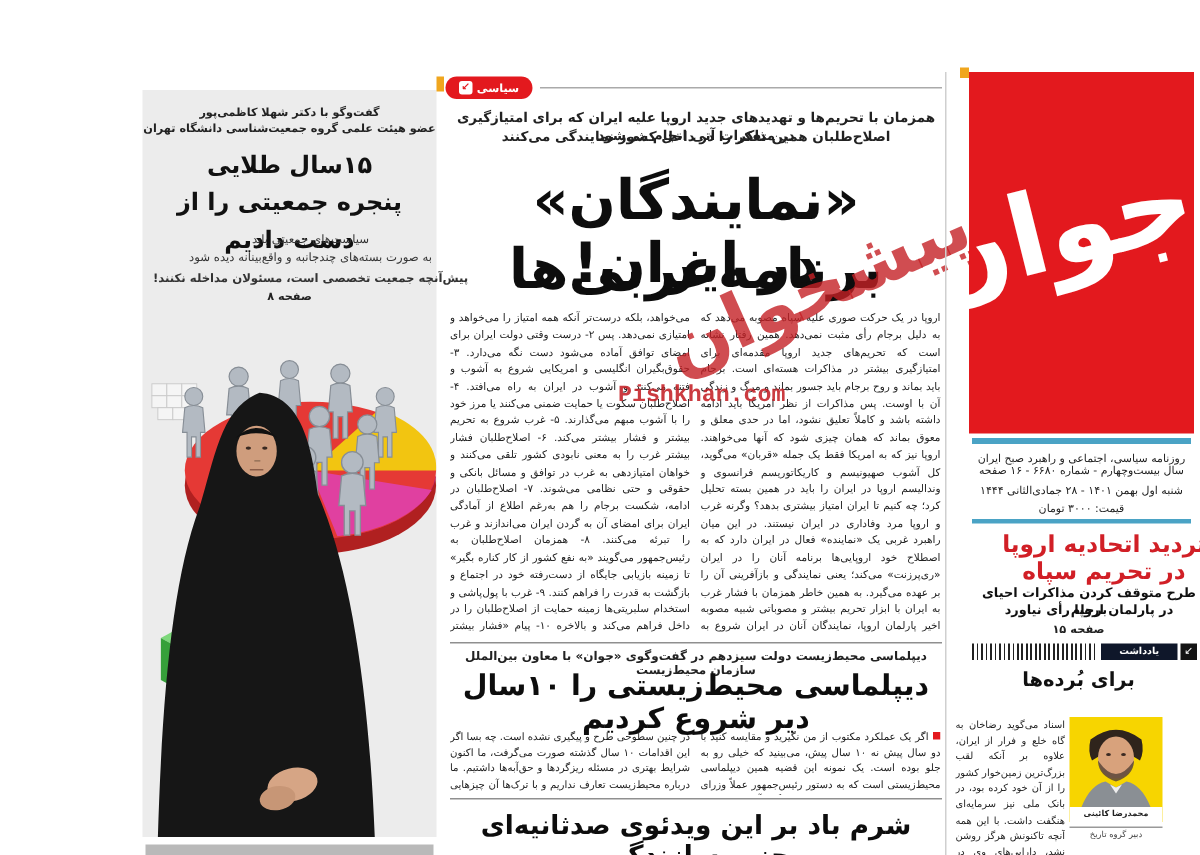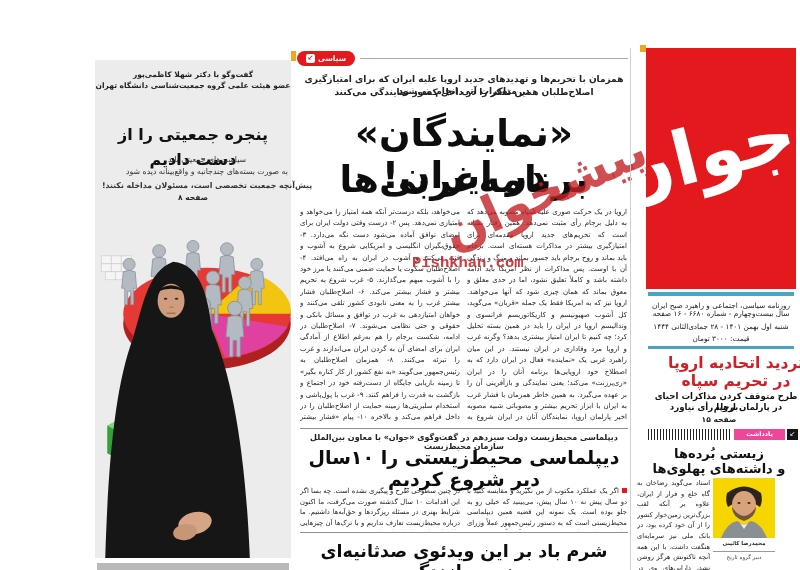--- a/index.html
+++ b/index.html
@@ -67,21 +67,21 @@
   #teal2{left:648px;top:346px;width:146px;height:3px;}
   .mh-info{left:644px;width:154px;font-size:7.3px;color:#222;line-height:11px;font-weight:500;}
   #mh-info0{top:300px;} #mh-info1{top:321px;} #mh-info2{top:308px;} #mh-info3{top:333px;}
   .eu-h{left:657px;width:158px;font-size:15.5px;font-weight:900;color:#d11f26;line-height:18px;}
   #eu-h1{top:354px;} #eu-h2{top:372px;}
   .eu-d{left:647px;width:158px;font-size:8.6px;font-weight:700;color:#111;line-height:11px;}
   #eu-d1{top:391px;} #eu-d2{top:402px;}
   #eu-page{left:640px;top:415px;width:158px;font-size:7.6px;font-weight:800;color:#222;}
   #note-barcode{left:648px;top:429px;width:84px;height:11px;
       background:repeating-linear-gradient(90deg,#222 0 1px,transparent 1px 3px);}
-  #note-label{left:734px;top:429px;width:51px;height:11px;background:#ec4899;color:#fff;
+  #note-label{left:734px;top:429px;width:51px;height:11px;background:#0f172a;color:#fff;
       font-size:6.4px;line-height:11px;font-weight:700;}
   #note-icon{left:787px;top:429px;width:11px;height:11px;background:#141414;color:#fff;
       font-size:7px;line-height:11px;text-align:center;}
   .note-h{left:640px;width:158px;font-size:13px;font-weight:900;color:#111;line-height:15px;}
   #note-h1{top:446px;} #note-h2{top:461px;}
   #note-photo{left:713px;top:478px;width:62px;height:70px;background:#f7d500;overflow:hidden;}
   #note-photo svg{position:absolute;left:0;top:0;}
   #note-caption{position:absolute;left:0;bottom:0;width:62px;height:10px;background:#fff;
       font-size:5.4px;line-height:10px;text-align:center;color:#222;font-weight:700;}
   #note-role{left:713px;top:551px;width:62px;font-size:5.6px;color:#444;text-align:center;
@@ -90,20 +90,21 @@
       color:#222;overflow:hidden;}
 </style>
 </head>
 <body>
 
 <div class="page">
 
   <div class="abs" id="left-card">
     <div class="abs c lc-kicker" id="lc-kicker1">گفت‌وگو با دکتر شهلا کاظمی‌پور</div>
     <div class="abs c lc-kicker" id="lc-kicker2">عضو هیئت علمی گروه جمعیت‌شناسی دانشگاه تهران</div>
+    <div class="abs c lc-headline" id="lc-headline1">۱۵سال طلایی</div>
     <div class="abs c lc-headline" id="lc-headline2">پنجره جمعیتی را از دست دادیم</div>
     <div class="abs c lc-deck" id="lc-deck1">سیاست‌های جمعیتی باید</div>
     <div class="abs c lc-deck" id="lc-deck2">به صورت بسته‌های چندجانبه و واقع‌بینانه دیده شود</div>
     <div class="abs c lc-deck" id="lc-deck3">پیش‌آنچه جمعیت تخصصی است، مسئولان مداخله نکنند!</div>
     <div class="abs c" id="lc-pageref">صفحه ۸</div>
 
     <svg class="abs" id="montage" viewBox="0 0 196 353">
 
       <g fill="#f5f5f5" stroke="#c9c9c9" stroke-width="0.6">
         <rect x="6" y="50" width="10" height="8"></rect>
@@ -237,22 +238,21 @@
 
   <div class="abs c eu-h" id="eu-h1">تردید اتحادیه اروپا</div>
   <div class="abs c eu-h" id="eu-h2">در تحریم سپاه</div>
   <div class="abs c eu-d" id="eu-d1">طرح متوقف کردن مذاکرات احیای برجام</div>
   <div class="abs c eu-d" id="eu-d2">در پارلمان اروپا رأی نیاورد</div>
   <div class="abs c" id="eu-page">صفحه ۱۵</div>
 
   <div class="abs" id="note-barcode"></div>
   <div class="abs c" id="note-label">یادداشت</div>
   <div class="abs" id="note-icon">↙</div>
-  <div class="abs c note-h" id="note-h1">زیستی بُرده‌ها</div>
-  <div class="abs c note-h" id="note-h2">و داشته‌های پهلوی‌ها</div>
+  <div class="abs c note-h" id="note-h1">برای بُرده‌ها</div>
 
   <div class="abs" id="note-photo">
     <svg viewBox="0 0 62 60" width="62" height="60">
       <path d="M14,15 Q31,2 48,15 Q50,23 47,29 Q31,18 15,29 Q12,23 14,15 Z" fill="#2f241c"></path>
       <ellipse cx="31" cy="27" rx="12" ry="14" fill="#d8a27c"></ellipse>
       <path d="M19,29 Q31,47 43,29 Q43,39 31,43 Q19,39 19,29 Z" fill="#5a463a" opacity="0.85"></path>
       <g fill="#3a2a22">
           <ellipse cx="26" cy="25" rx="1.6" ry="1"></ellipse>
           <ellipse cx="36" cy="25" rx="1.6" ry="1"></ellipse>
         </g>

